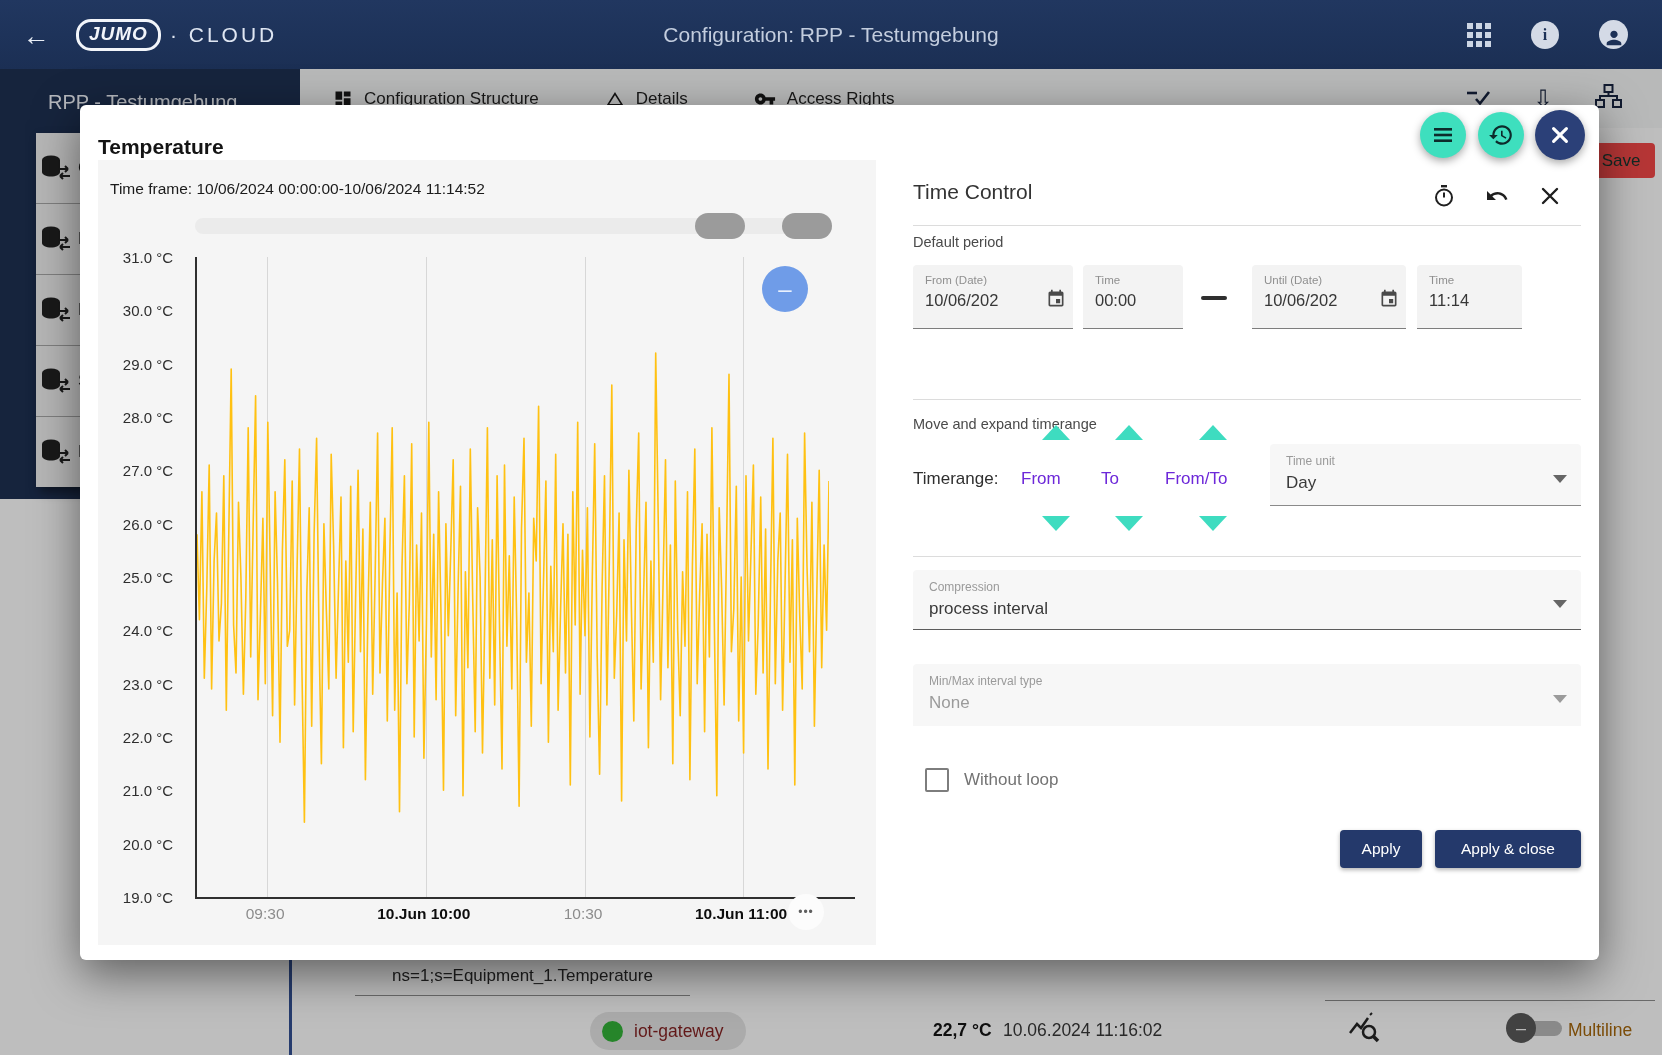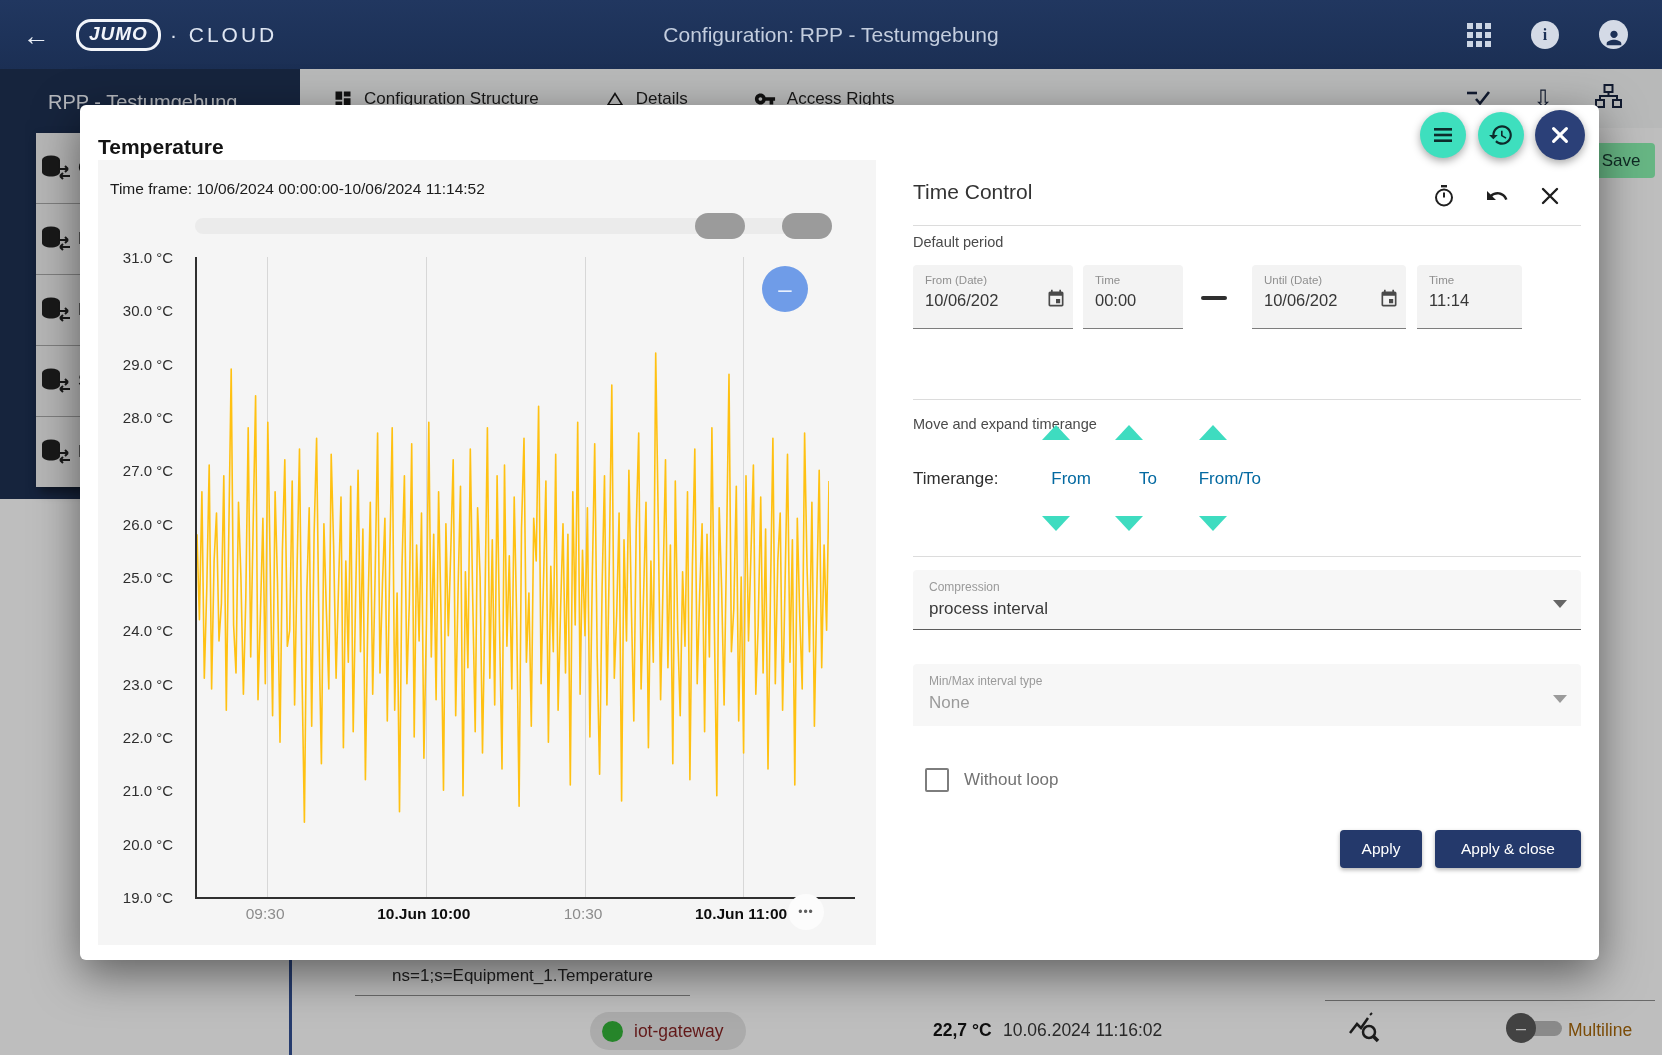--- a/index.html
+++ b/index.html
@@ -28,21 +28,21 @@
 
   
   .tabbar{position:absolute;top:69px;left:0;width:100%;height:59px;background:#f2f3f3;
           display:flex;align-items:center;z-index:1;}
   .tab{display:flex;align-items:center;gap:11px;font-size:17px;color:#1c1c1c;cursor:pointer;}
   .tab svg{flex:0 0 auto;}
   .tab1{margin-left:333px;} .tab2{margin-left:66px;} .tab3{margin-left:66px;}
   .tabbar-icons{margin-left:auto;display:flex;align-items:center;gap:42px;margin-right:40px;}
   .tabbar-icons .ic{cursor:pointer;color:#14213d;font-size:24px;line-height:24px;}
 
-  .save-btn{position:absolute;top:143px;left:1587px;width:68px;height:35px;background:#86efac;border:none;
+  .save-btn{position:absolute;top:143px;left:1587px;width:68px;height:35px;background:#ef4444;border:none;
             border-radius:4px;color:#11342c;font-size:17px;cursor:pointer;z-index:1;
             font-family:"Liberation Sans",sans-serif;}
 
   
   .sidebar{position:absolute;top:69px;left:0;width:300px;height:430px;background:#1a2c4e;z-index:1;}
   .sidebar .sb-title{padding:22px 0 0 48px;color:#eef2f9;font-size:20px;}
   .side-menu{position:absolute;top:133px;left:36px;width:264px;z-index:1;
              box-shadow:4px 5px 10px rgba(0,0,0,.45);}
   .side-item{height:70px;background:#efefef;border-bottom:1px solid #a6a6a6;display:flex;
              align-items:center;padding-left:4px;gap:6px;cursor:pointer;}
@@ -121,21 +121,21 @@
   .f-until{left:339px;top:105px;width:154px;} .f-utime{left:504px;top:105px;width:105px;}
   .cal-ic{position:absolute;right:7px;top:24px;cursor:pointer;}
   .dash{position:absolute;left:288px;top:136px;width:26px;height:4px;background:#2f2f2f;border-radius:2px;}
 
   .stepper{position:absolute;top:265px;width:90px;height:106px;}
   .st-from{left:108px;width:70px;} .st-to{left:188px;width:56px;} .st-fromto{left:252px;width:96px;}
   .tri{width:0;height:0;border-left:14px solid transparent;border-right:14px solid transparent;
        position:absolute;left:50%;transform:translateX(-50%);cursor:pointer;}
   .tri.up{top:0;border-bottom:15px solid #3edcc0;}
   .tri.down{bottom:0;border-top:15px solid #3edcc0;}
-  .stepper .st-label{position:absolute;top:44px;width:100%;text-align:right;font-size:17px;color:#0369a1;}
+  .stepper .st-label{position:absolute;top:44px;width:100%;text-align:left;font-size:17px;color:#6d28d9;}
   .timerange-label{position:absolute;left:0;top:309px;font-size:17px;color:#2f2f2f;}
 
   .select-field{position:absolute;background:#f7f7f7;border-radius:4px 4px 0 0;
                 padding:10px 12px 0 16px;box-sizing:border-box;cursor:pointer;}
   .select-field .flbl{font-size:12px;color:#9a9a9a;}
   .select-field .fval{font-size:17px;color:#3a3a3a;margin-top:5px;}
   .caret{position:absolute;right:14px;top:50%;width:0;height:0;border-left:7px solid transparent;
          border-right:7px solid transparent;border-top:8px solid #666;}
   .f-timeunit{left:357px;top:284px;width:311px;height:62px;border-bottom:1px solid #8a8a8a;}
   .f-comp{left:0;top:410px;width:668px;height:60px;border-bottom:1.5px solid #5c5c5c;}
@@ -434,20 +434,25 @@
         <div class="tri up"></div>
         <div class="st-label">To</div>
         <div class="tri down"></div>
       </div>
       <div class="stepper st-fromto">
         <div class="tri up"></div>
         <div class="st-label">From/To</div>
         <div class="tri down"></div>
       </div>
 
+      <div class="select-field f-timeunit">
+        <div class="flbl">Time unit</div>
+        <div class="fval">Day</div>
+        <span class="caret"></span>
+      </div>
 
       <div class="divider d3"></div>
 
       <div class="select-field f-comp">
         <div class="flbl">Compression</div>
         <div class="fval">process interval</div>
         <span class="caret"></span>
       </div>
 
       <div class="select-field f-minmax">

